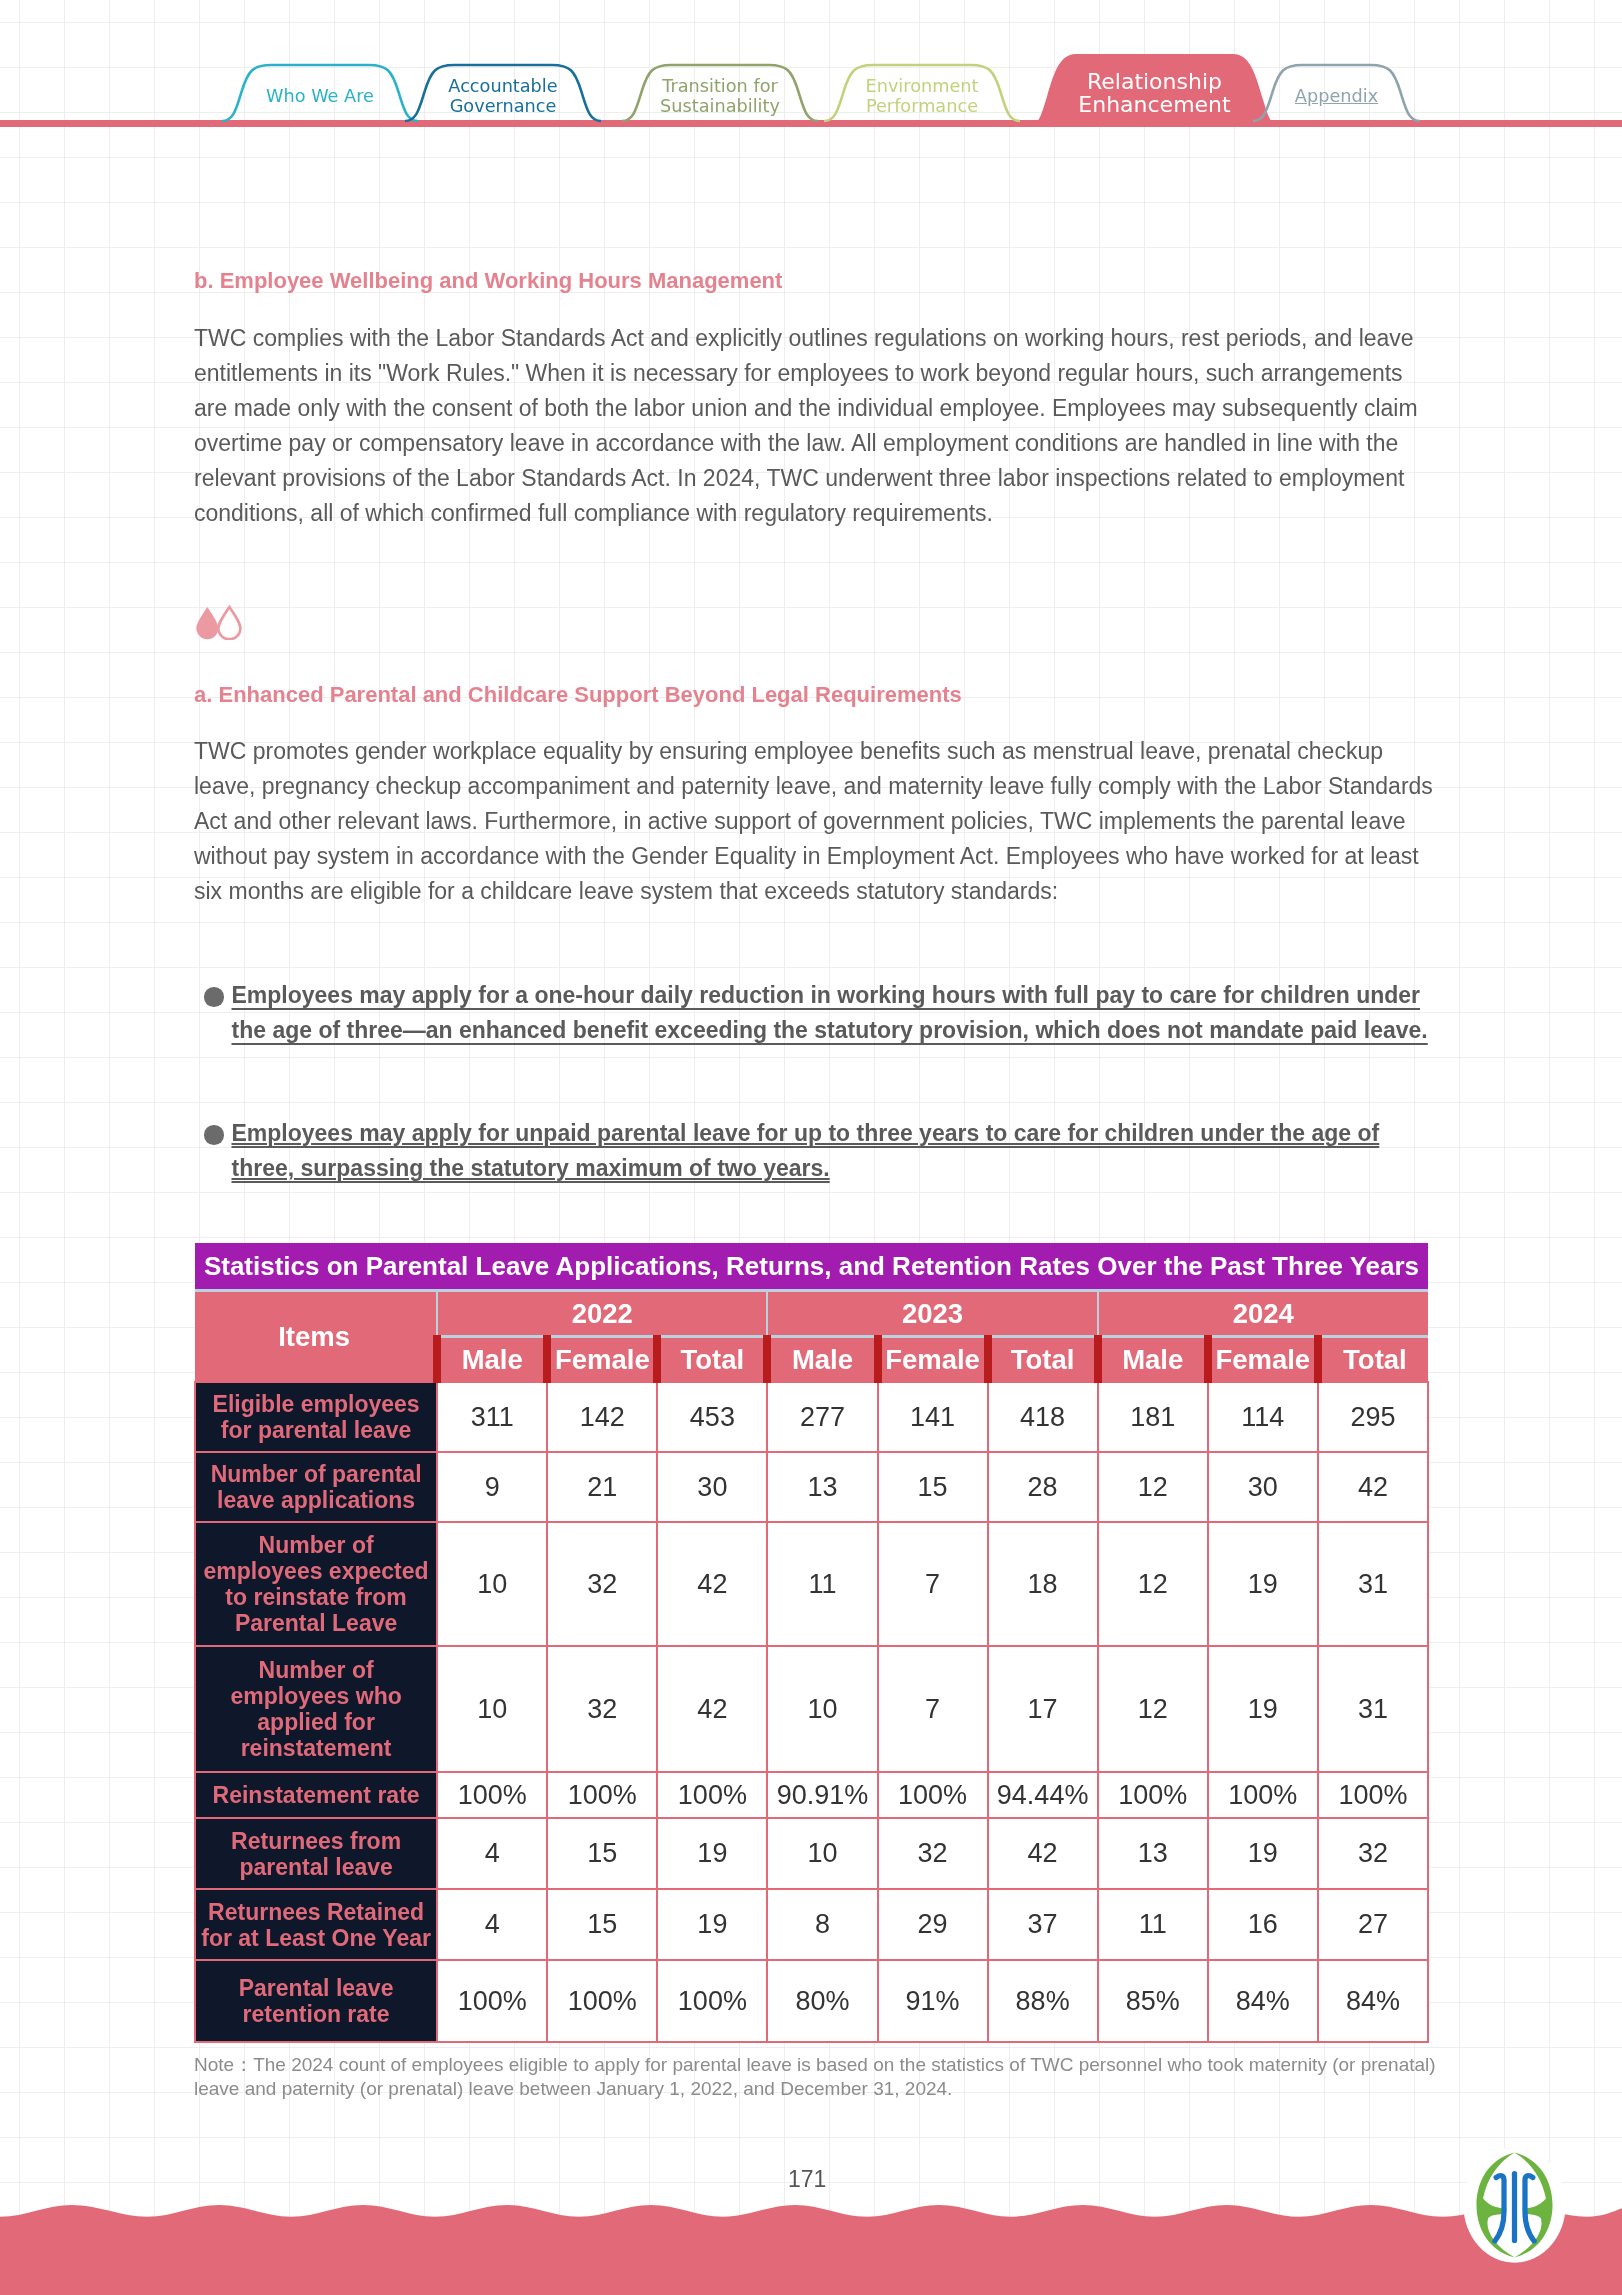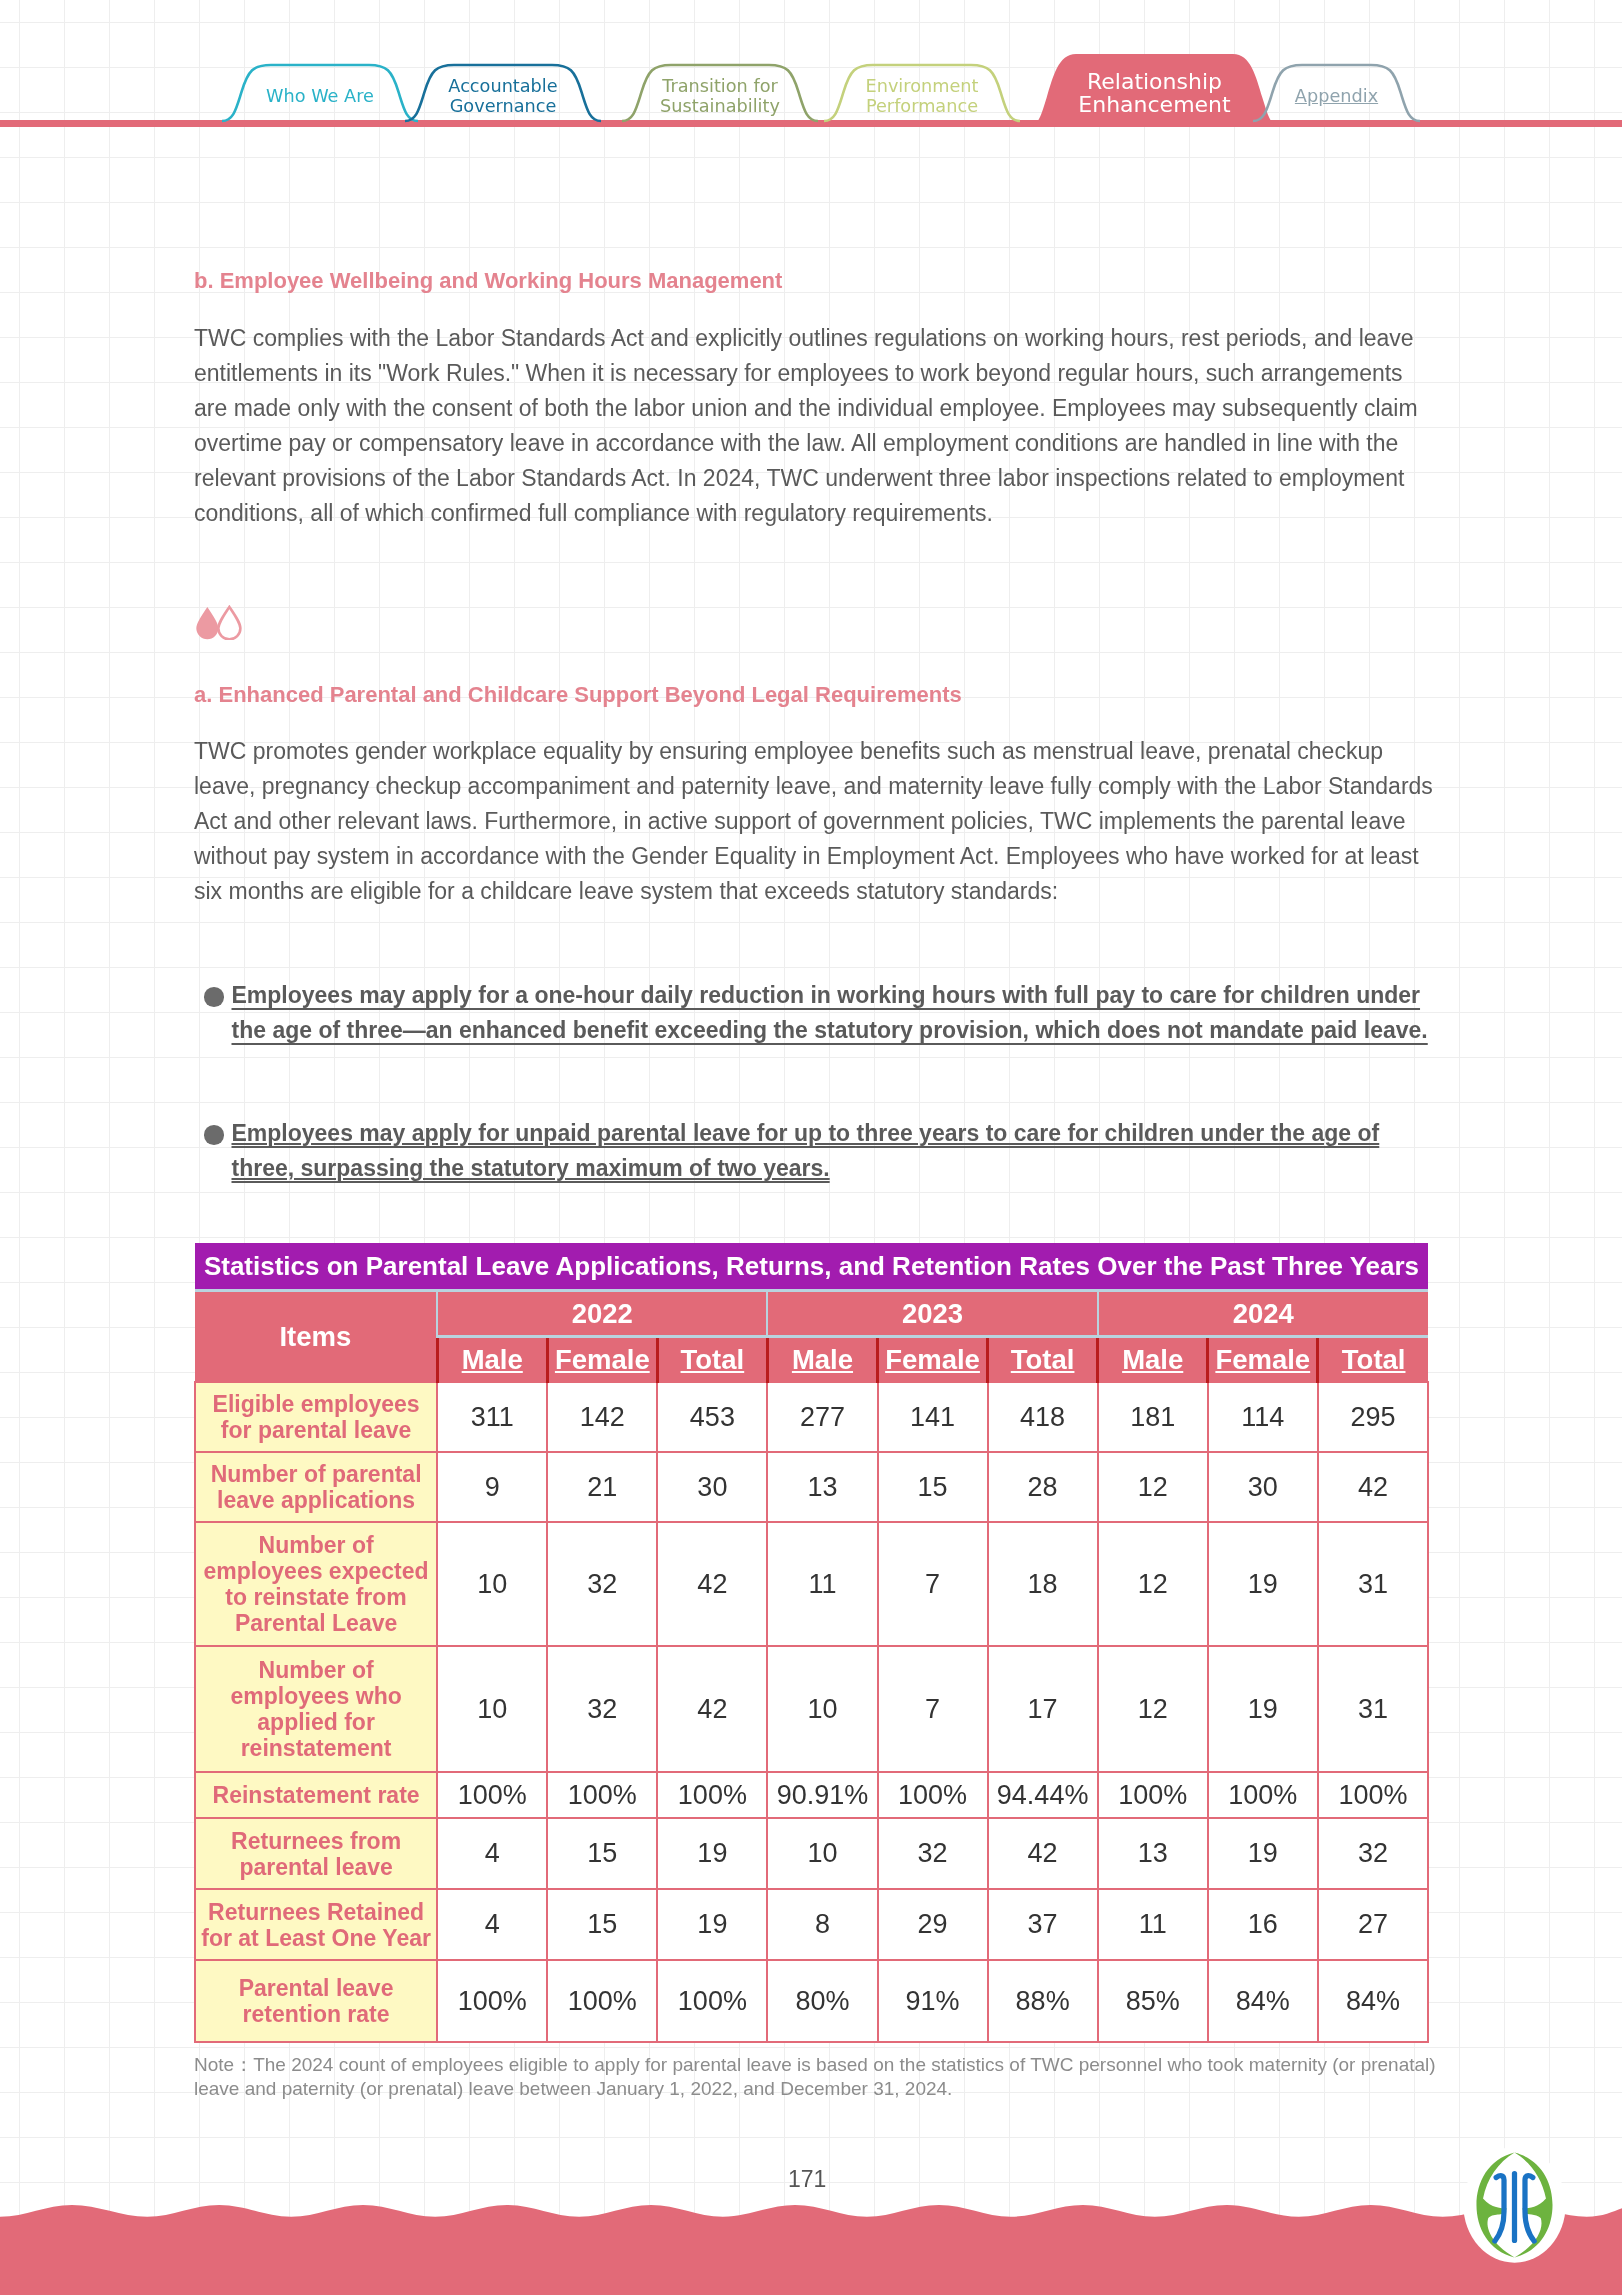--- a/index.html
+++ b/index.html
@@ -49,27 +49,27 @@
     position:absolute; left:194px; top:1243px; width:1235px;
     border-collapse:collapse; table-layout:fixed;
   }
   table.stats td, table.stats th { text-align:center; vertical-align:middle; padding:0; }
   .t-title th {
     background:#a21caf; color:#fff; font-size:26px; height:46px; font-weight:bold;
     border-bottom:3.3px solid #b9d3de;
   }
   .t-head th { background:#e26a78; color:#fff; font-size:27.5px; font-weight:bold; }
   .t-head .yr { height:43px; border-bottom:3.3px solid #b9d3de; border-left:2px solid #b9d3de; }
-  .t-head .sx { height:43px; border-left:3px solid #b91c1c;text-decoration:underline; }
+  .t-head .sx { height:43px; border-left:8px solid #b91c1c; }
   .t-head .items { border-right:2px solid #b9d3de; }
   table.stats tbody td {
     border:2px solid #e26a78; font-size:27px; color:#333; background:#fff;
   }
   table.stats tbody td.lbl {
-    background:#fef9c3; color:#e06a79; font-size:23px; line-height:26px; font-weight:bold;
+    background:#0f172a; color:#e06a79; font-size:23px; line-height:26px; font-weight:bold;
   }
   .note {
     position:absolute; left:194px; top:2053px; width:1243px;
     font-size:19px; line-height:24px; color:#8c8c8c;
   }
   .pageno { position:absolute; left:788px; top:2166px; font-size:23px; color:#555; }
   .wave { position:absolute; left:0; top:2205px; width:1622px; height:90px; }
   .logo { position:absolute; left:1462px; top:2146px; width:105px; height:118px; }
 </style>
 </head>

